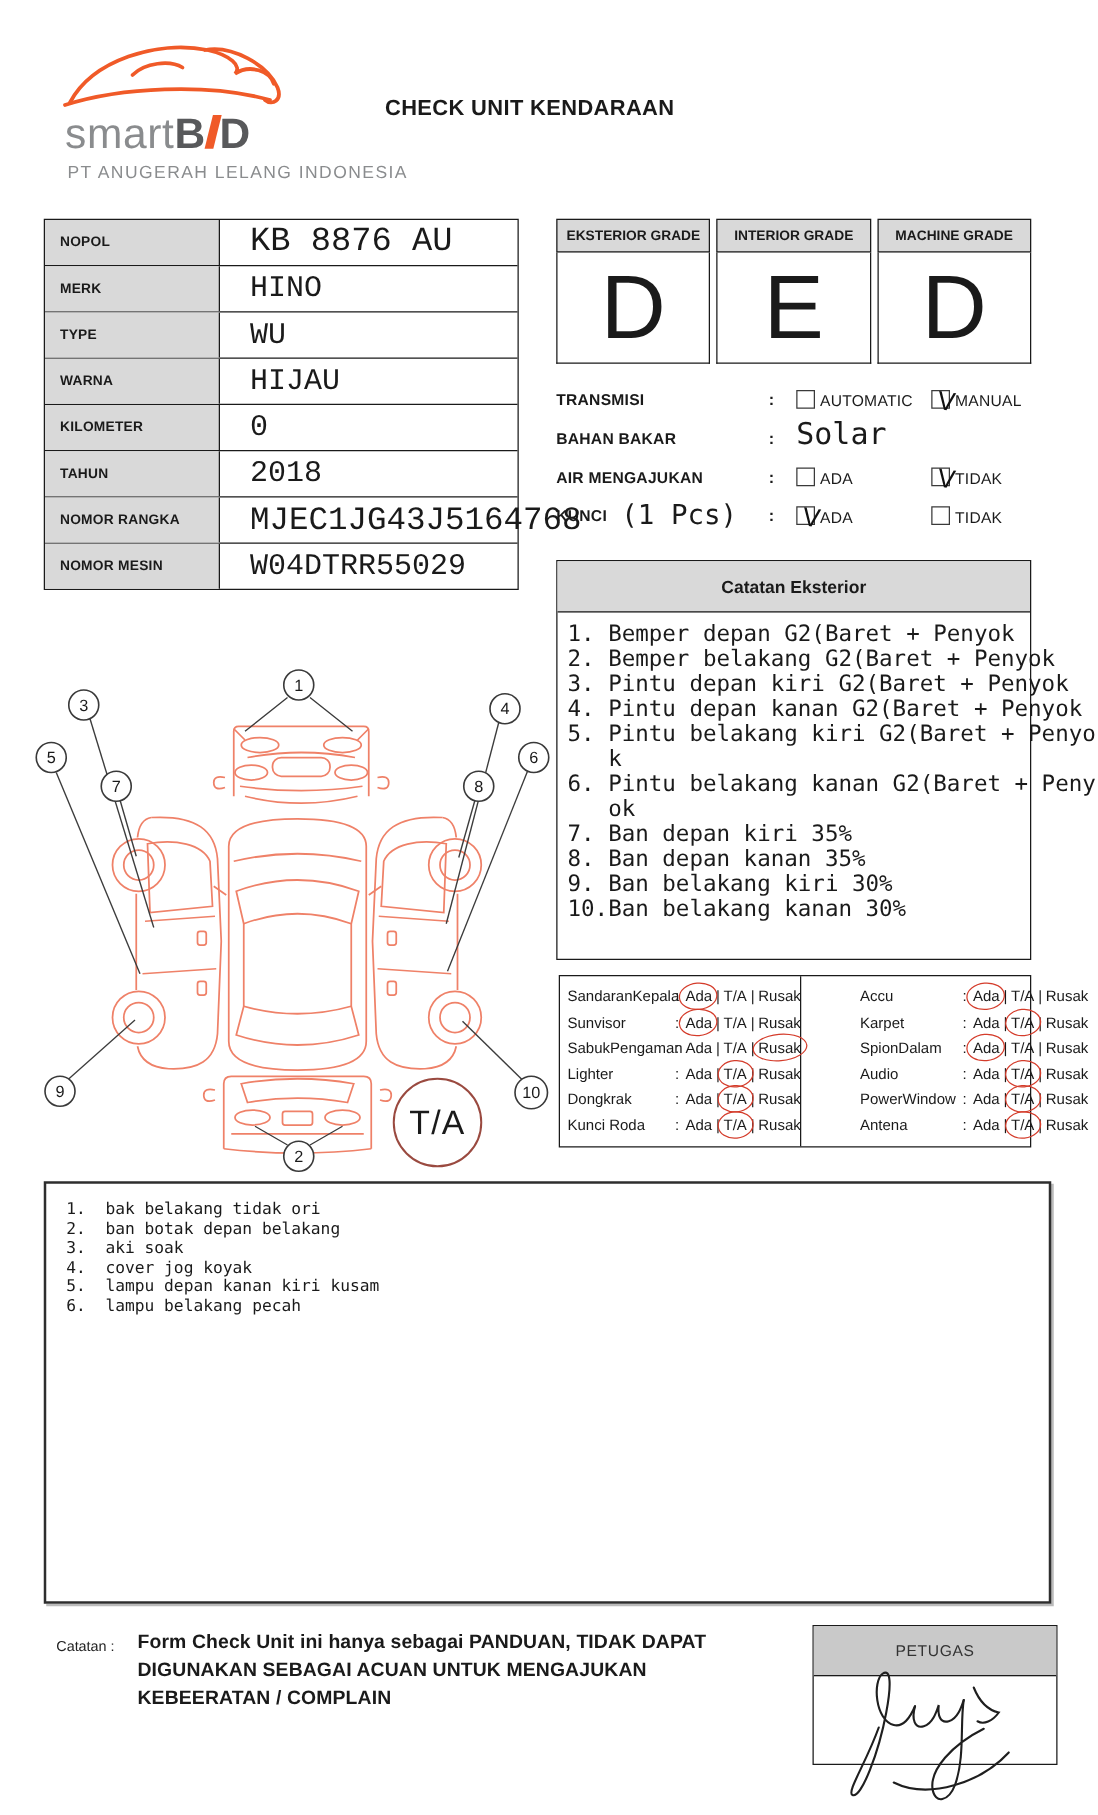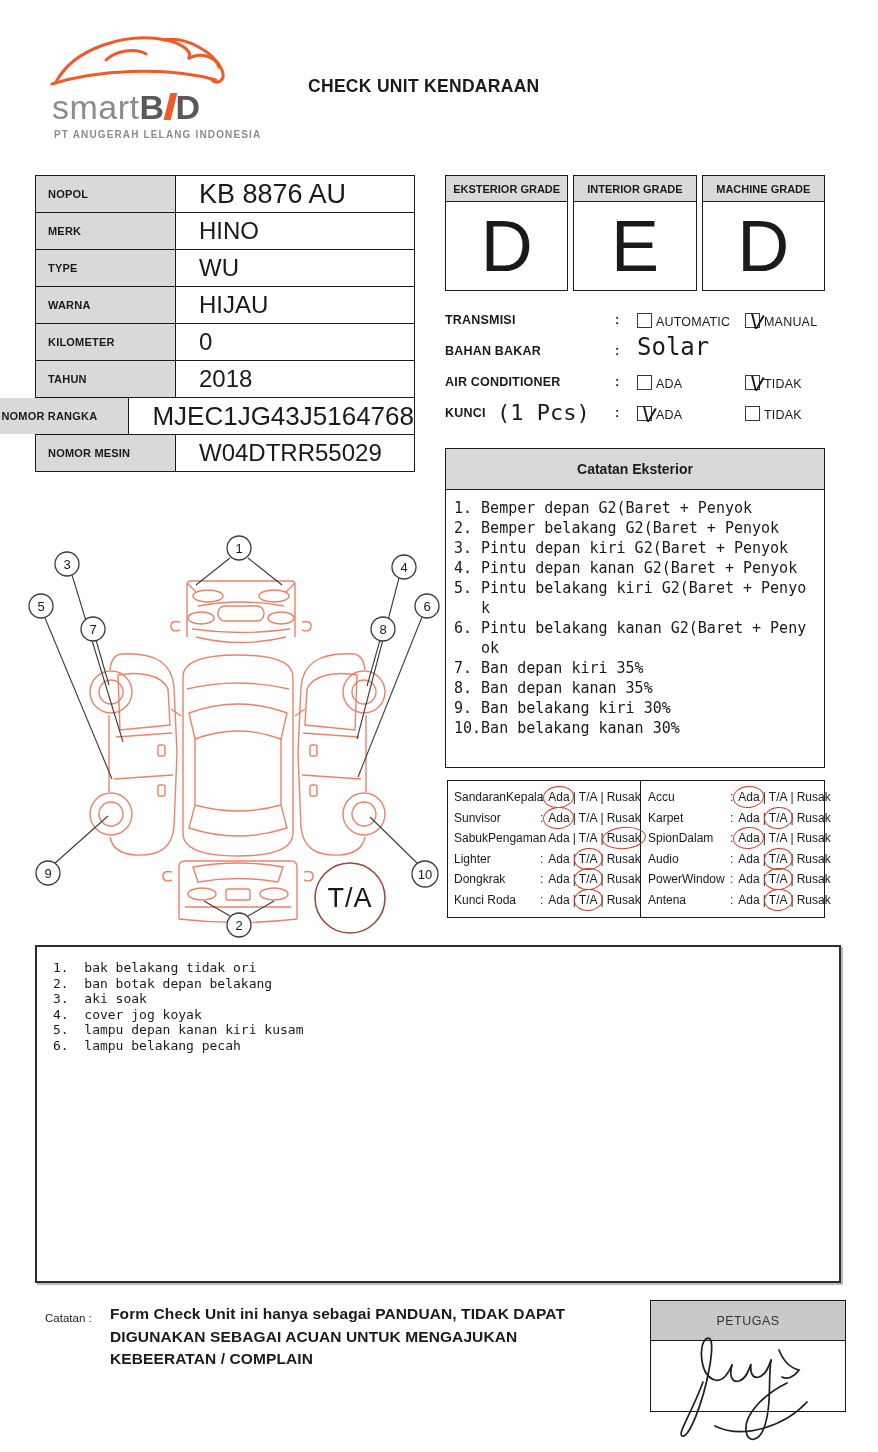--- a/index.html
+++ b/index.html
@@ -8,33 +8,33 @@
   .abs{position:absolute;}
 
   
   .logo{left:44px;top:28px;width:200px;height:110px;}
   .logo svg{position:absolute;left:0;top:0;}
   .brand{position:absolute;left:8px;top:60px;font-size:34px;letter-spacing:.5px;white-space:nowrap;}
   .brand .b-smart{color:#8a8c8e;font-weight:400;}
   .brand .b-bold{color:#58595b;font-weight:700;}
   .brand .b-i{display:inline-block;width:7px;height:27px;background:var(--logo-orange);
               transform:skewX(-14deg);margin:0 2px;vertical-align:-1px;}
-  .logo-sub{position:absolute;left:10px;top:101px;font-size:10px;font-weight:700;
+  .logo-sub{position:absolute;left:10px;top:101px;font-size:14px;font-weight:400;
             color:#8a8c8e;letter-spacing:1.15px;white-space:nowrap;}
   .title{left:308px;top:76px;font-size:17.5px;font-weight:700;letter-spacing:.3px;}
 
   
   .info-table{left:35px;top:175px;width:378px;border:1.5px solid #1a1a1a;}
-  .info-row{display:flex;height:36px;border-top:1.5px solid #1a1a1a;justify-content:flex-end;}
+  .info-row{display:flex;height:36px;border-top:1.5px solid #1a1a1a;}
   .info-row:first-child{border-top:none;}
   .info-label{width:127px;min-width:127px;background:#d9d9d9;font-size:11px;font-weight:700;
               display:flex;align-items:center;padding-left:12px;border-right:1.5px solid #1a1a1a;
               letter-spacing:.2px;}
-  .info-value{flex:1;font-family:Liberation Sans, sans-serif;font-size:24px;
-              display:flex;align-items:center;padding-left:23px;white-space:nowrap;}
+  .info-value{flex:1;font-family:Liberation Mono, monospace;font-size:24px;
+              display:flex;align-items:center;padding-left:12px;white-space:nowrap;margin-left:12px;}
   .info-value.big{font-size:27px;}
   .info-value.small{font-size:26px;}
 
   
   .grades{left:445px;top:175px;width:380px;display:flex;gap:5px;}
   .grade-col{flex:1;}
   .grade-head{height:25px;background:#d9d9d9;border:1.5px solid #1a1a1a;display:flex;
               align-items:center;justify-content:center;font-size:11px;font-weight:700;}
   .grade-val{height:88px;border:1.5px solid #1a1a1a;border-top:none;display:flex;
              align-items:center;justify-content:center;font-size:72px;font-weight:500;}
@@ -53,33 +53,33 @@
        vertical-align:-2px;margin-right:4px;}
   .opt-text{font-size:12.5px;letter-spacing:.2px;}
   .vmark{position:absolute;left:5px;top:0px;font-size:21px;font-weight:500;color:#111;
          transform:rotate(8deg);line-height:20px;}
   .spec-value{position:absolute;left:192px;top:-3px;font-family:"DejaVu Sans Mono",monospace;font-size:24px;}
 
   
   .cat-ext{left:445px;top:448px;width:380px;height:320px;border:1.5px solid #1a1a1a;box-sizing:border-box;}
   .box-head{height:40px;background:#d9d9d9;border-bottom:1.5px solid #1a1a1a;display:flex;
             align-items:center;justify-content:center;font-size:14px;font-weight:700;}
-  .cat-ext-body{padding:8px 6px 0 8px;font-family:"DejaVu Sans Mono",monospace;font-size:15px;
+  .cat-ext-body{padding:8px 6px 0 8px;font-family:"DejaVu Sans Mono",monospace;font-size:18px;
                 line-height:20px;white-space:pre;}
 
   
   .checklist{left:447px;top:780px;width:378px;height:138px;border:1.5px solid #1a1a1a;
              box-sizing:border-box;display:flex;}
   .chk-col{padding:6px 0 0 6px;box-sizing:border-box;}
   .chk-col.left{width:193px;border-right:1.5px solid #1a1a1a;}
   .chk-col.right{flex:1;padding-left:7px;}
   .chk-row{height:20.5px;display:flex;align-items:center;font-size:12px;white-space:nowrap;}
   .chk-label{display:inline-block;}
   .left .chk-label{min-width:86px;}
-  .right .chk-label{min-width:82px;}
+  .right .chk-label{min-width:82px;margin-left:40px;}
   .chk-colon{margin-right:3px;}
   .chk-opt{position:relative;padding:0 2px;}
   .chk-opt.circled::after{content:"";position:absolute;left:-3px;right:-3px;top:-4px;bottom:-4px;
          border:1.6px solid var(--mark-red);border-radius:50%;transform:rotate(-5deg);}
   .chk-sep{margin:0 1px;}
 
   
   .catatan{left:35px;top:945px;width:806px;height:338px;border:2px solid #2e2e2e;box-sizing:border-box;
            box-shadow:2px 2px 0 #bbb;}
   .catatan .box-head{height:41px;background:#c9c9c9;border-bottom:4px solid #4a4a4a;font-size:15px;}
@@ -170,21 +170,21 @@
         <span class="spec-colon">:</span>
         <span class="spec-opt o0"><span class="cbx"></span><span class="opt-text">AUTOMATIC</span></span>
         <span class="spec-opt o1"><span class="cbx"></span><span class="vmark">V</span><span class="opt-text">MANUAL</span></span>
       </div>
       <div class="spec-row">
         <span class="spec-label">BAHAN BAKAR</span>
         <span class="spec-colon">:</span>
         <span class="spec-value">Solar</span>
       </div>
       <div class="spec-row">
-        <span class="spec-label">AIR CONDITIONER</span>
+        <span class="spec-label">AIR MENGAJUKAN</span>
         <span class="spec-colon">:</span>
         <span class="spec-opt o0"><span class="cbx"></span><span class="opt-text">ADA</span></span>
         <span class="spec-opt o1"><span class="cbx"></span><span class="vmark">V</span><span class="opt-text">TIDAK</span></span>
       </div>
       <div class="spec-row tall">
         <span class="spec-label">KUNCI</span>
         <span class="spec-suffix">(1 Pcs)</span>
         <span class="spec-colon">:</span>
         <span class="spec-opt o0"><span class="cbx"></span><span class="vmark">V</span><span class="opt-text">ADA</span></span>
         <span class="spec-opt o1"><span class="cbx"></span><span class="opt-text">TIDAK</span></span>

